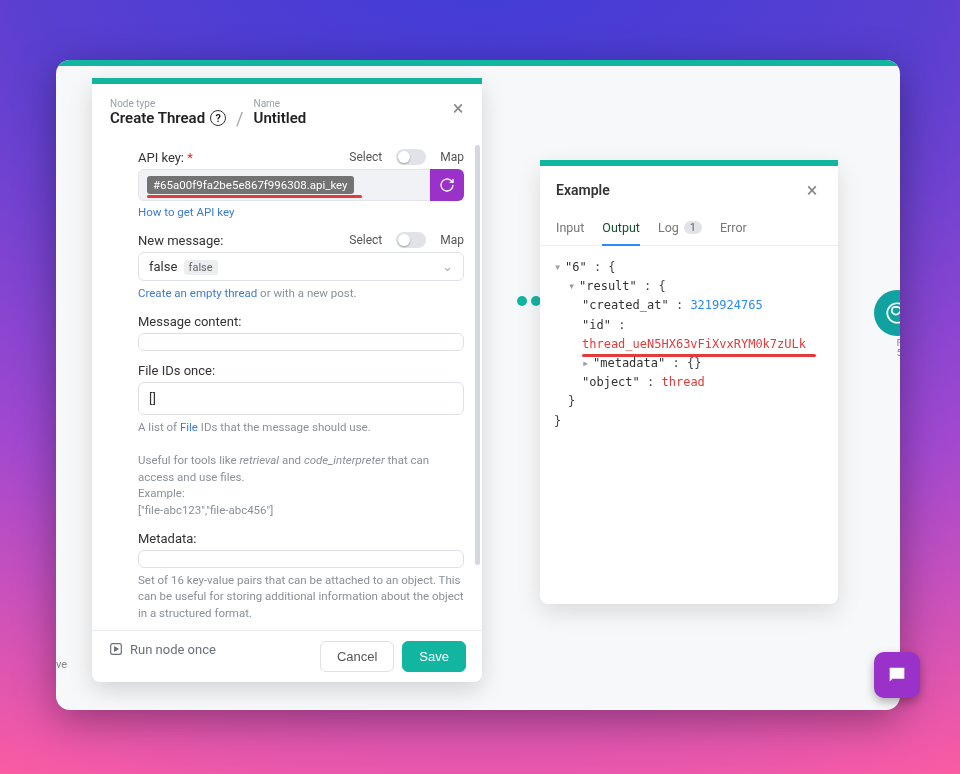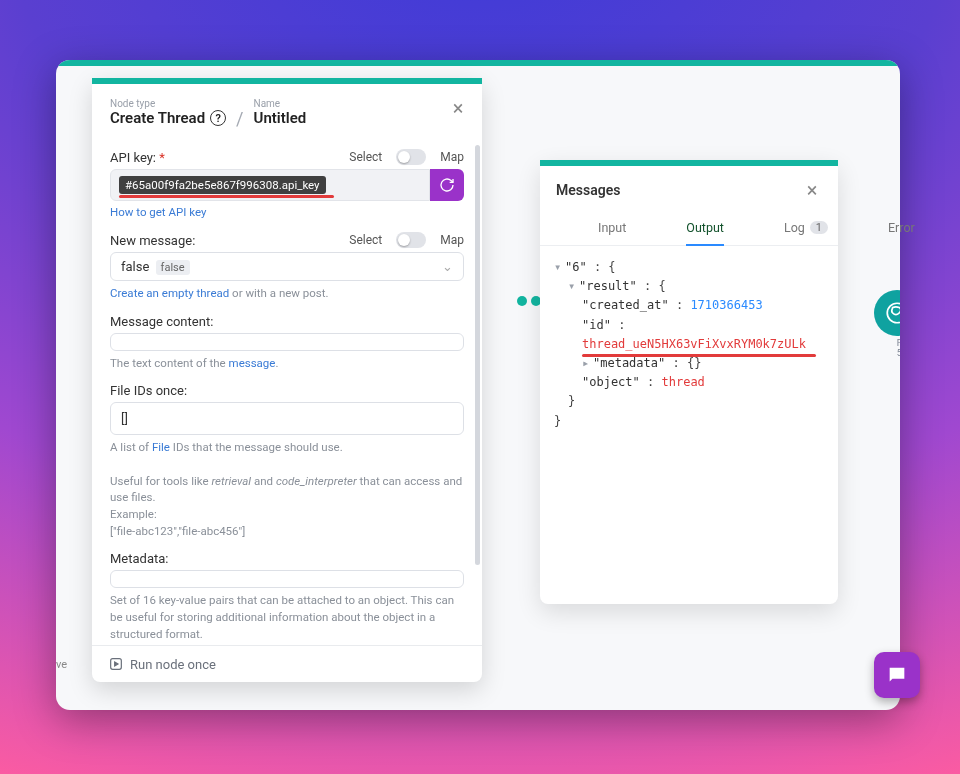--- a/index.html
+++ b/index.html
@@ -67,20 +67,21 @@
   .close-x {
     position:absolute; right:14px; top:14px;
     width:20px;height:20px; cursor:pointer;
     color:#888; font-size:20px; line-height:20px;
     text-align:center;
   }
 
   .lp-body {
     flex:1; overflow-y:auto; padding: 0 18px 12px 18px;
     position:relative;
+    margin-left:28px;
   }
   .lp-body::after{ content:""; position:absolute; right:2px; top:8px; width:5px; height:420px; background:#d4d7dd; border-radius:3px;}
   .lp-body { scrollbar-width: none; }
 
   .field-block { margin-top: 12px; }
   .field-row {
     display:flex; justify-content:space-between; align-items:center;
     font-size:13px; color:#333;
   }
   .req { color:#d93025; }
@@ -95,21 +96,21 @@
     box-shadow:0 1px 2px rgba(0,0,0,.3);
   }
   .input-row { display:flex; gap:0; margin-top:4px; }
   .pill-input {
     flex:1; background:#f1f2f5; border:1px solid #e2e4e9;
     border-radius:6px 0 0 6px; padding:6px 8px;
     font-size:12px; display:flex; align-items:center;
     position:relative;
   }
   .pill-chip {
-    background:#404040; color:#fff; padding:2px 6px;
+    background:#737373; color:#fff; padding:2px 6px;
     border-radius:3px; font-size:11.5px;
   }
   .underline-red {
     position:absolute; left:8px; bottom:2px;
     height:3px; width:215px; background:#e23b3b; border-radius:2px;
   }
   .refresh-btn {
     width:34px; background:#9a32c9; border-radius:0 6px 6px 0;
     display:flex;align-items:center;justify-content:center;
     color:#fff;
@@ -150,21 +151,21 @@
     box-shadow: 0 8px 24px rgba(0,0,0,.12);
     z-index:10;
     display:flex; flex-direction:column;
   }
   .rp-header { padding:14px 16px; display:flex; justify-content:space-between; align-items:center;}
   .rp-title { font-size:14px; font-weight:600; color:#333; }
   .rp-tabs {
     display:flex; gap:18px; padding: 0 16px; border-bottom:1px solid #eceef1;
     font-size:12.5px; color:#777;
   }
-  .rp-tab { padding:6px 0 10px 0; cursor:pointer; position:relative; display:flex; align-items:center; gap:5px;margin-left:42px;}
+  .rp-tab { padding:6px 0 10px 0; cursor:pointer; position:relative; display:flex; align-items:center; gap:5px;}
   .rp-tab.active { color:#14532d; }
   .rp-tab.active::after { content:""; position:absolute; left:0;right:0;bottom:-1px; height:2px; background:#2a8aff; }
   .rp-tab .count { background:#e1e3e8; color:#666; border-radius:8px; padding:0 6px; font-size:11px; }
   .rp-body { padding:12px 14px; font-family: "SFMono-Regular", Consolas, monospace; font-size:12px; line-height:1.6; color:#444; }
   .k { color:#333; }
   .num { color:#2a8aff; }
   .str { color:#e23b3b; }
   .caret { color:#9aa0aa; margin-right:3px; display:inline-block; width:8px;}
   .caret.right::before{content:"▸";}
   .caret.down::before{content:"▾";}
@@ -280,21 +281,20 @@
       <div class="hint">
         <a>Create an empty thread</a><span> or with a new post.</span>
       </div>
     </div>
 
     <div class="field-block">
       <div class="field-row">
           <span>Message content:</span>
         </div>
       <div class="text-input"></div>
-      <div class="hint"><span>The text content of the </span><a>message</a><span>.</span></div>
     </div>
 
     <div class="field-block">
       <div class="field-row">
           <span>File IDs once:</span>
         </div>
       <div class="text-input" style="color:#333;">[]</div>
       <div class="hint">
         <span>A list of </span><a>File</a><span> IDs that the message should use.</span><br>
         <br>
@@ -318,42 +318,46 @@
   </div>
 
   <div class="lp-footer">
     <div class="run-once">
       <svg viewBox="0 0 24 24" fill="none" stroke="currentColor" stroke-width="1.8">
           <rect x="4" y="4" width="16" height="16" rx="3"></rect>
           <path d="M10 9l5 3-5 3z" fill="currentColor"></path>
         </svg>
       <span>Run node once</span>
     </div>
+    <div class="footer-btns">
+      <button class="btn">Cancel</button>
+      <button class="btn primary">Save</button>
+    </div>
   </div>
 </div>
 
 <div class="right-panel">
   <div class="green-bar"></div>
   <div class="rp-header">
-    <span class="rp-title">Messages</span>
+    <span class="rp-title">Example</span>
     <span class="close-x" style="position:static;">×</span>
   </div>
   <div class="rp-tabs">
     <div class="rp-tab">Input</div>
     <div class="rp-tab active">Output</div>
     <div class="rp-tab">
       <span>Log</span>
       <span class="count">1</span>
     </div>
     <div class="rp-tab">Error</div>
   </div>
   <div class="rp-body">
     <div><span class="caret down"></span><span class="k">"6"</span> : {</div>
     <div class="indent1"><span class="caret down"></span><span class="k">"result"</span> : {</div>
-    <div class="indent2"><span class="k">"created_at"</span> : <span class="num">1710366453</span></div>
+    <div class="indent2"><span class="k">"created_at"</span> : <span class="num">3219924765</span></div>
     <div class="indent2"><span class="k">"id"</span> : <span class="str id-underline">thread_ueN5HX63vFiXvxRYM0k7zULk</span></div>
     <div class="indent2"><span class="caret right"></span><span class="k">"metadata"</span> : <span>{}</span></div>
     <div class="indent2"><span class="k">"object"</span> : <span class="str">thread</span></div>
     <div class="indent1">}</div>
     <div>}</div>
   </div>
 </div>
 
 <div class="fab">
   <svg viewBox="0 0 24 24" fill="#fff">

